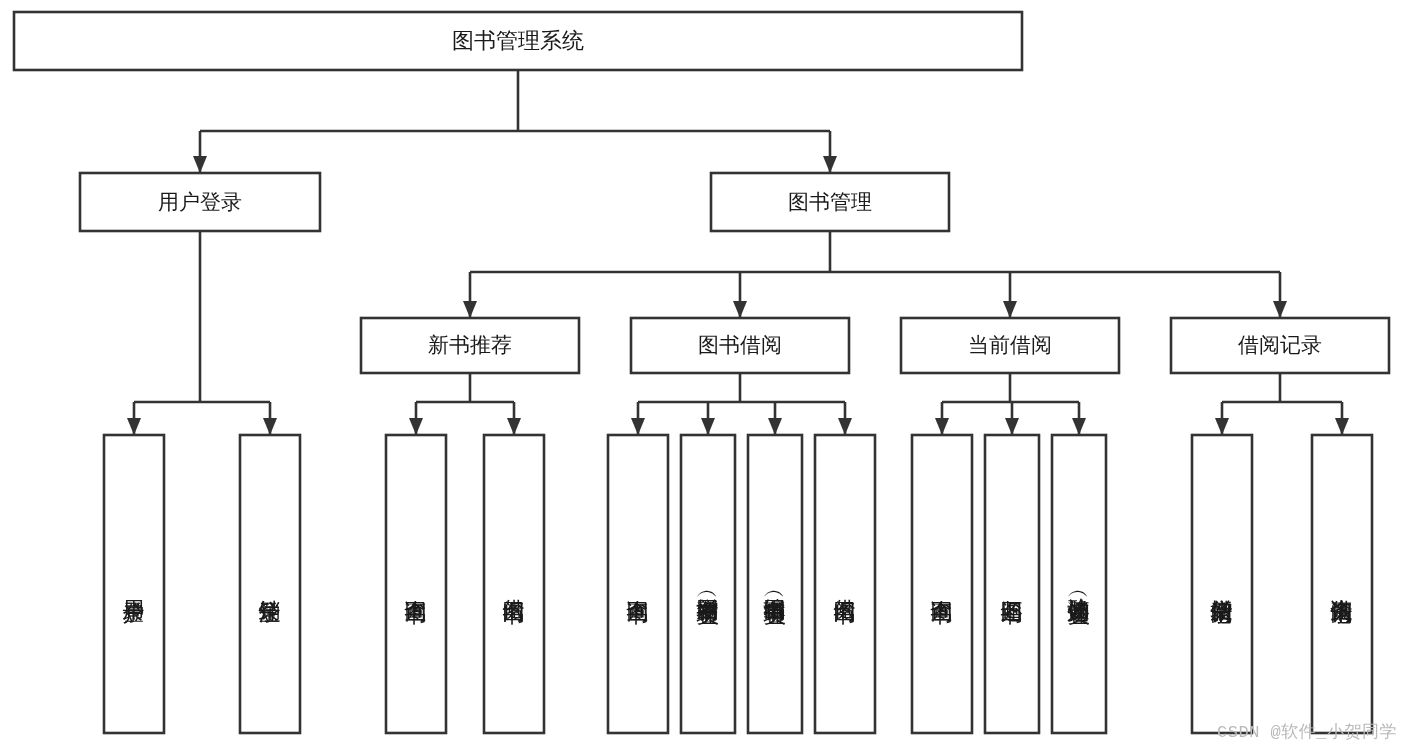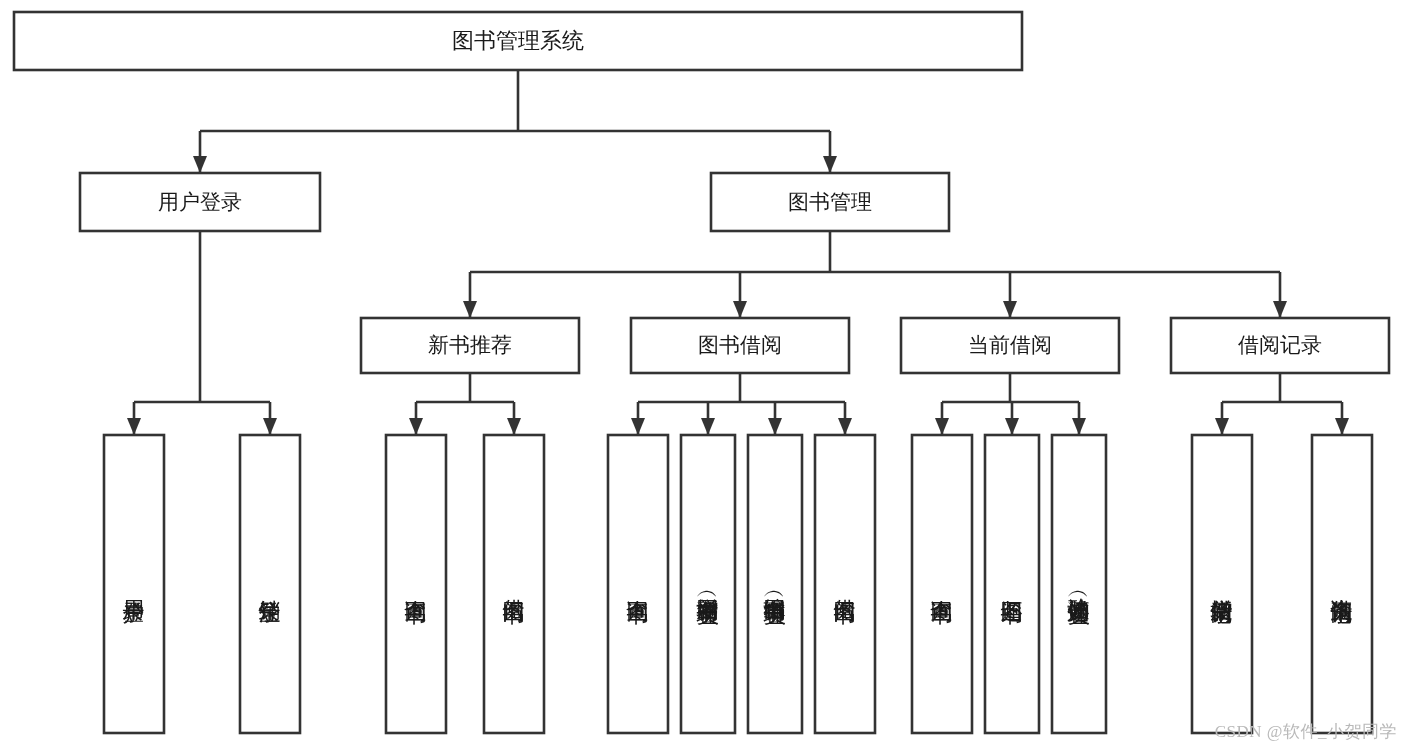--- a/index.html
+++ b/index.html
@@ -48,21 +48,21 @@
     display:flex;
     align-items:center;
     justify-content:center;
     white-space:nowrap;
     pointer-events:none;
   }
   .watermark{
     position:absolute;
     right:8px;
     bottom:4px;
-    font-family:Liberation Serif, serif;
+    font-family:Liberation Mono, monospace;
     font-size:17px;
     color:#b9b9b9;
     letter-spacing:0.5px;
     white-space:nowrap;
     user-select:none;
   }
 </style>
 </head>
 <body>
 

